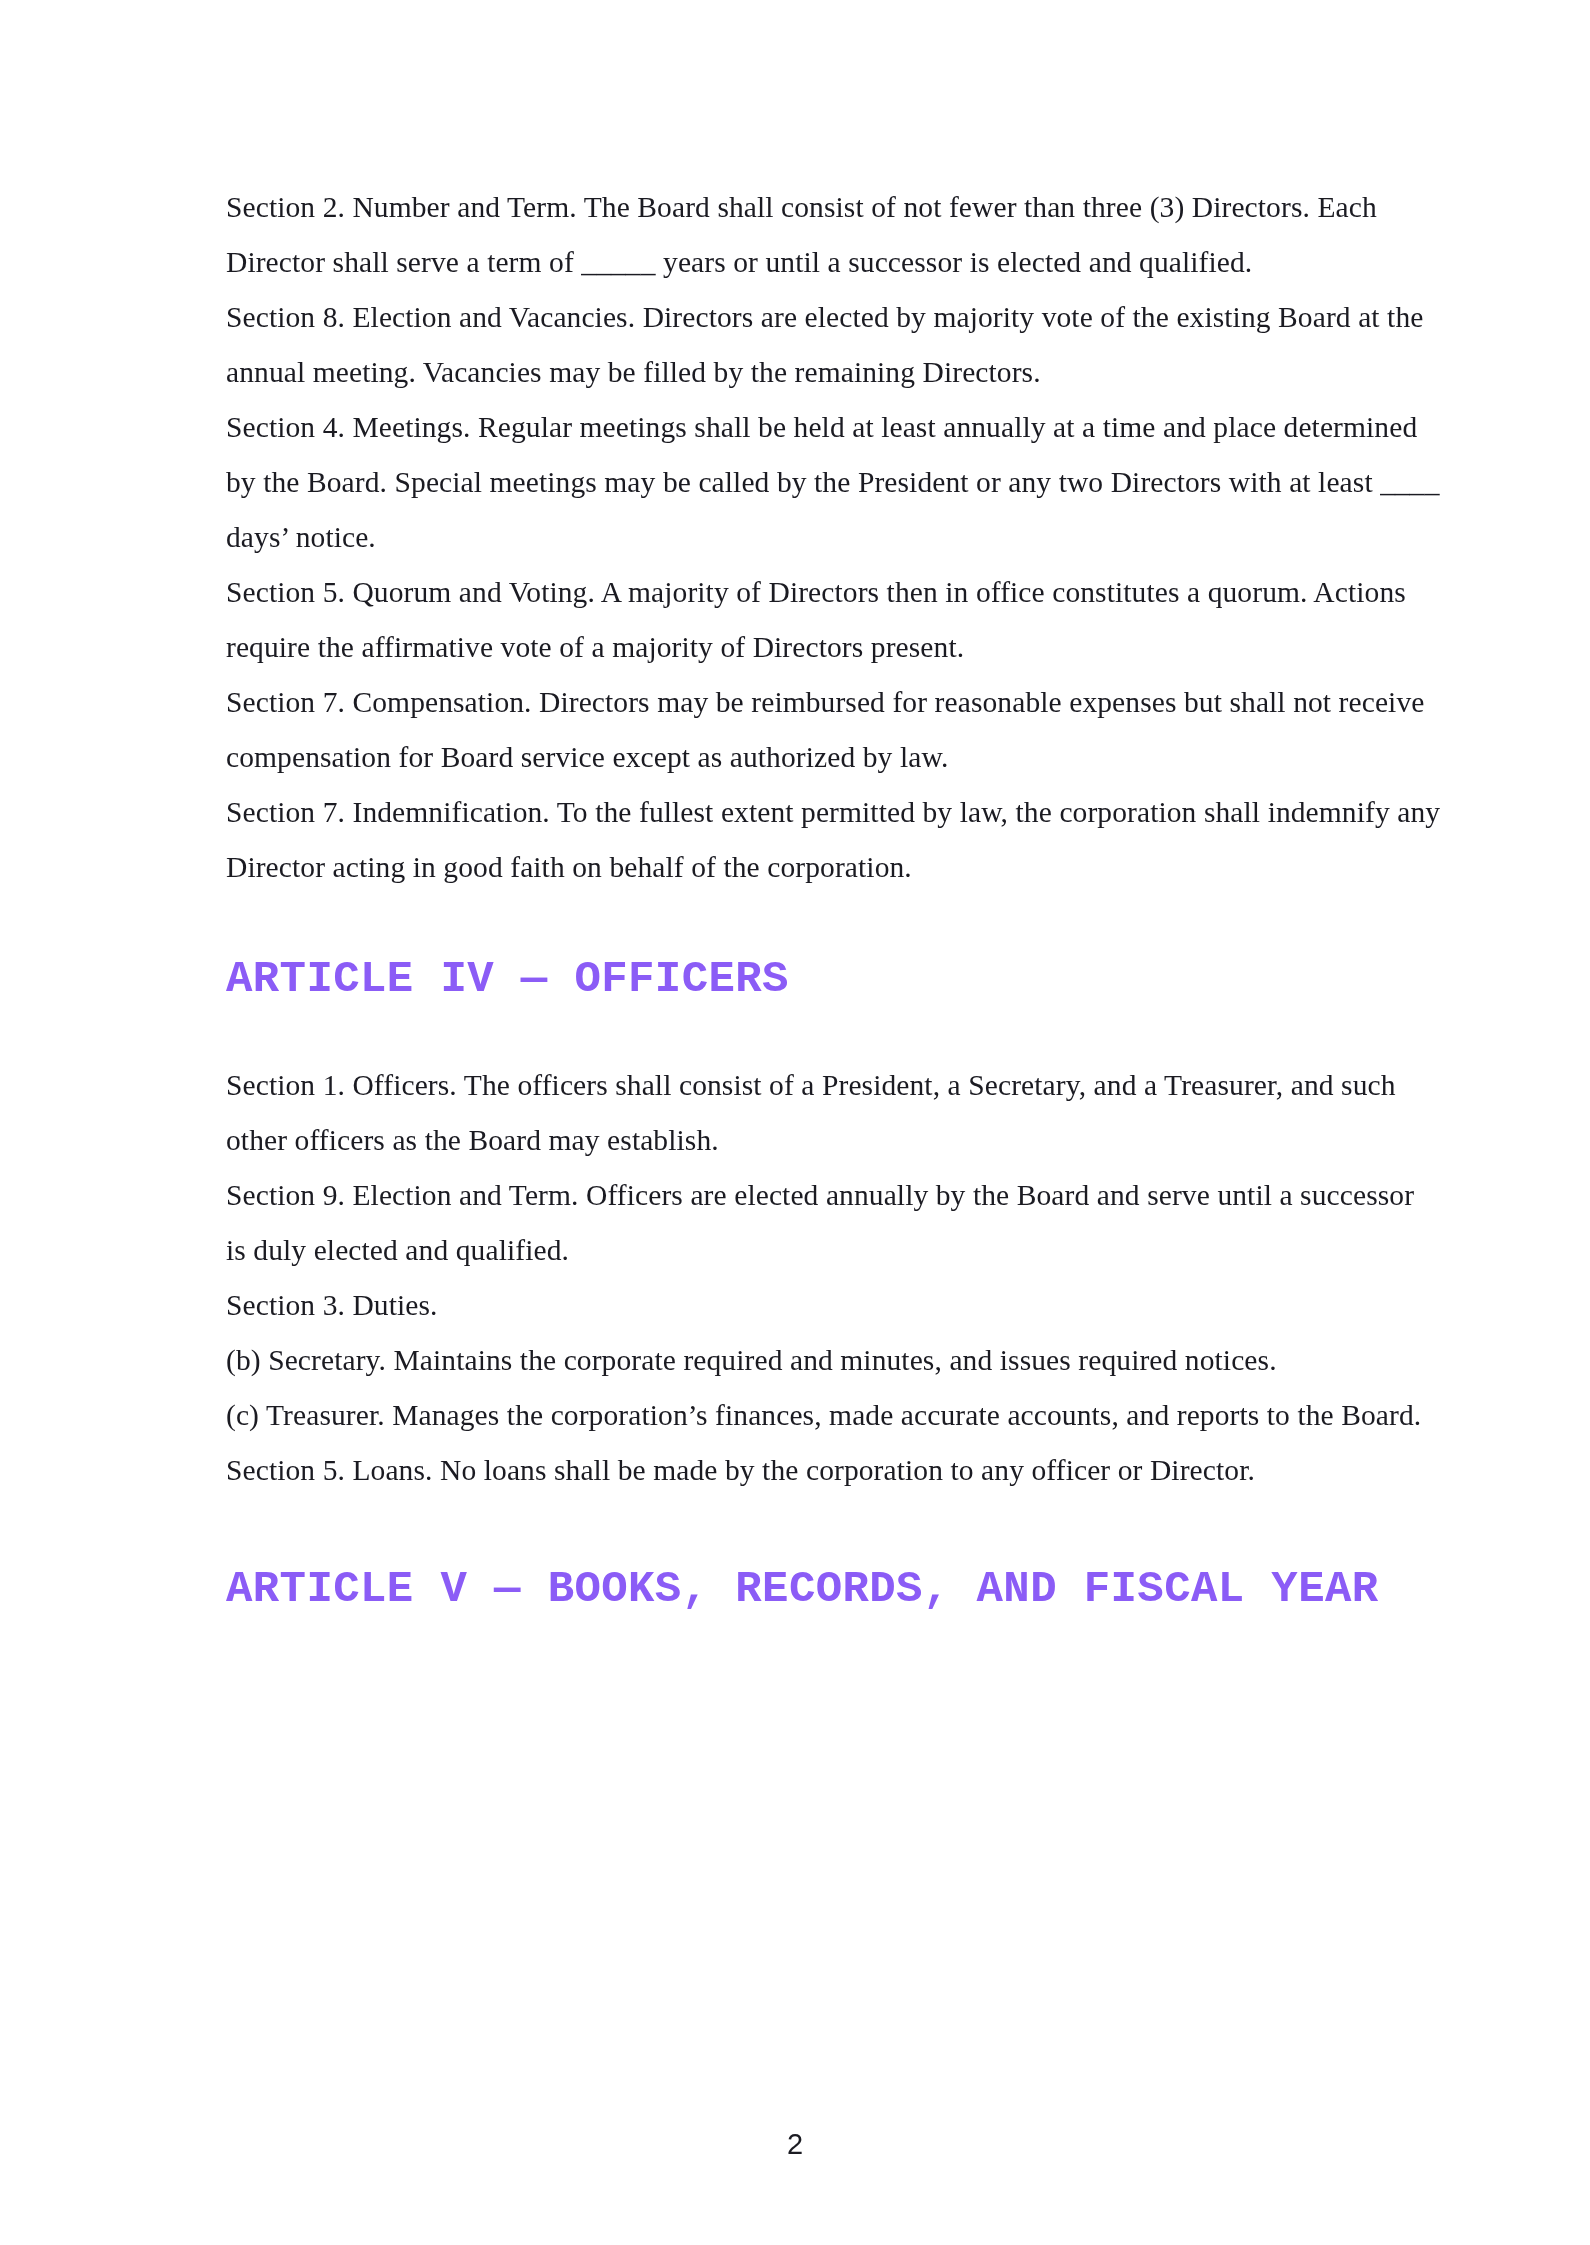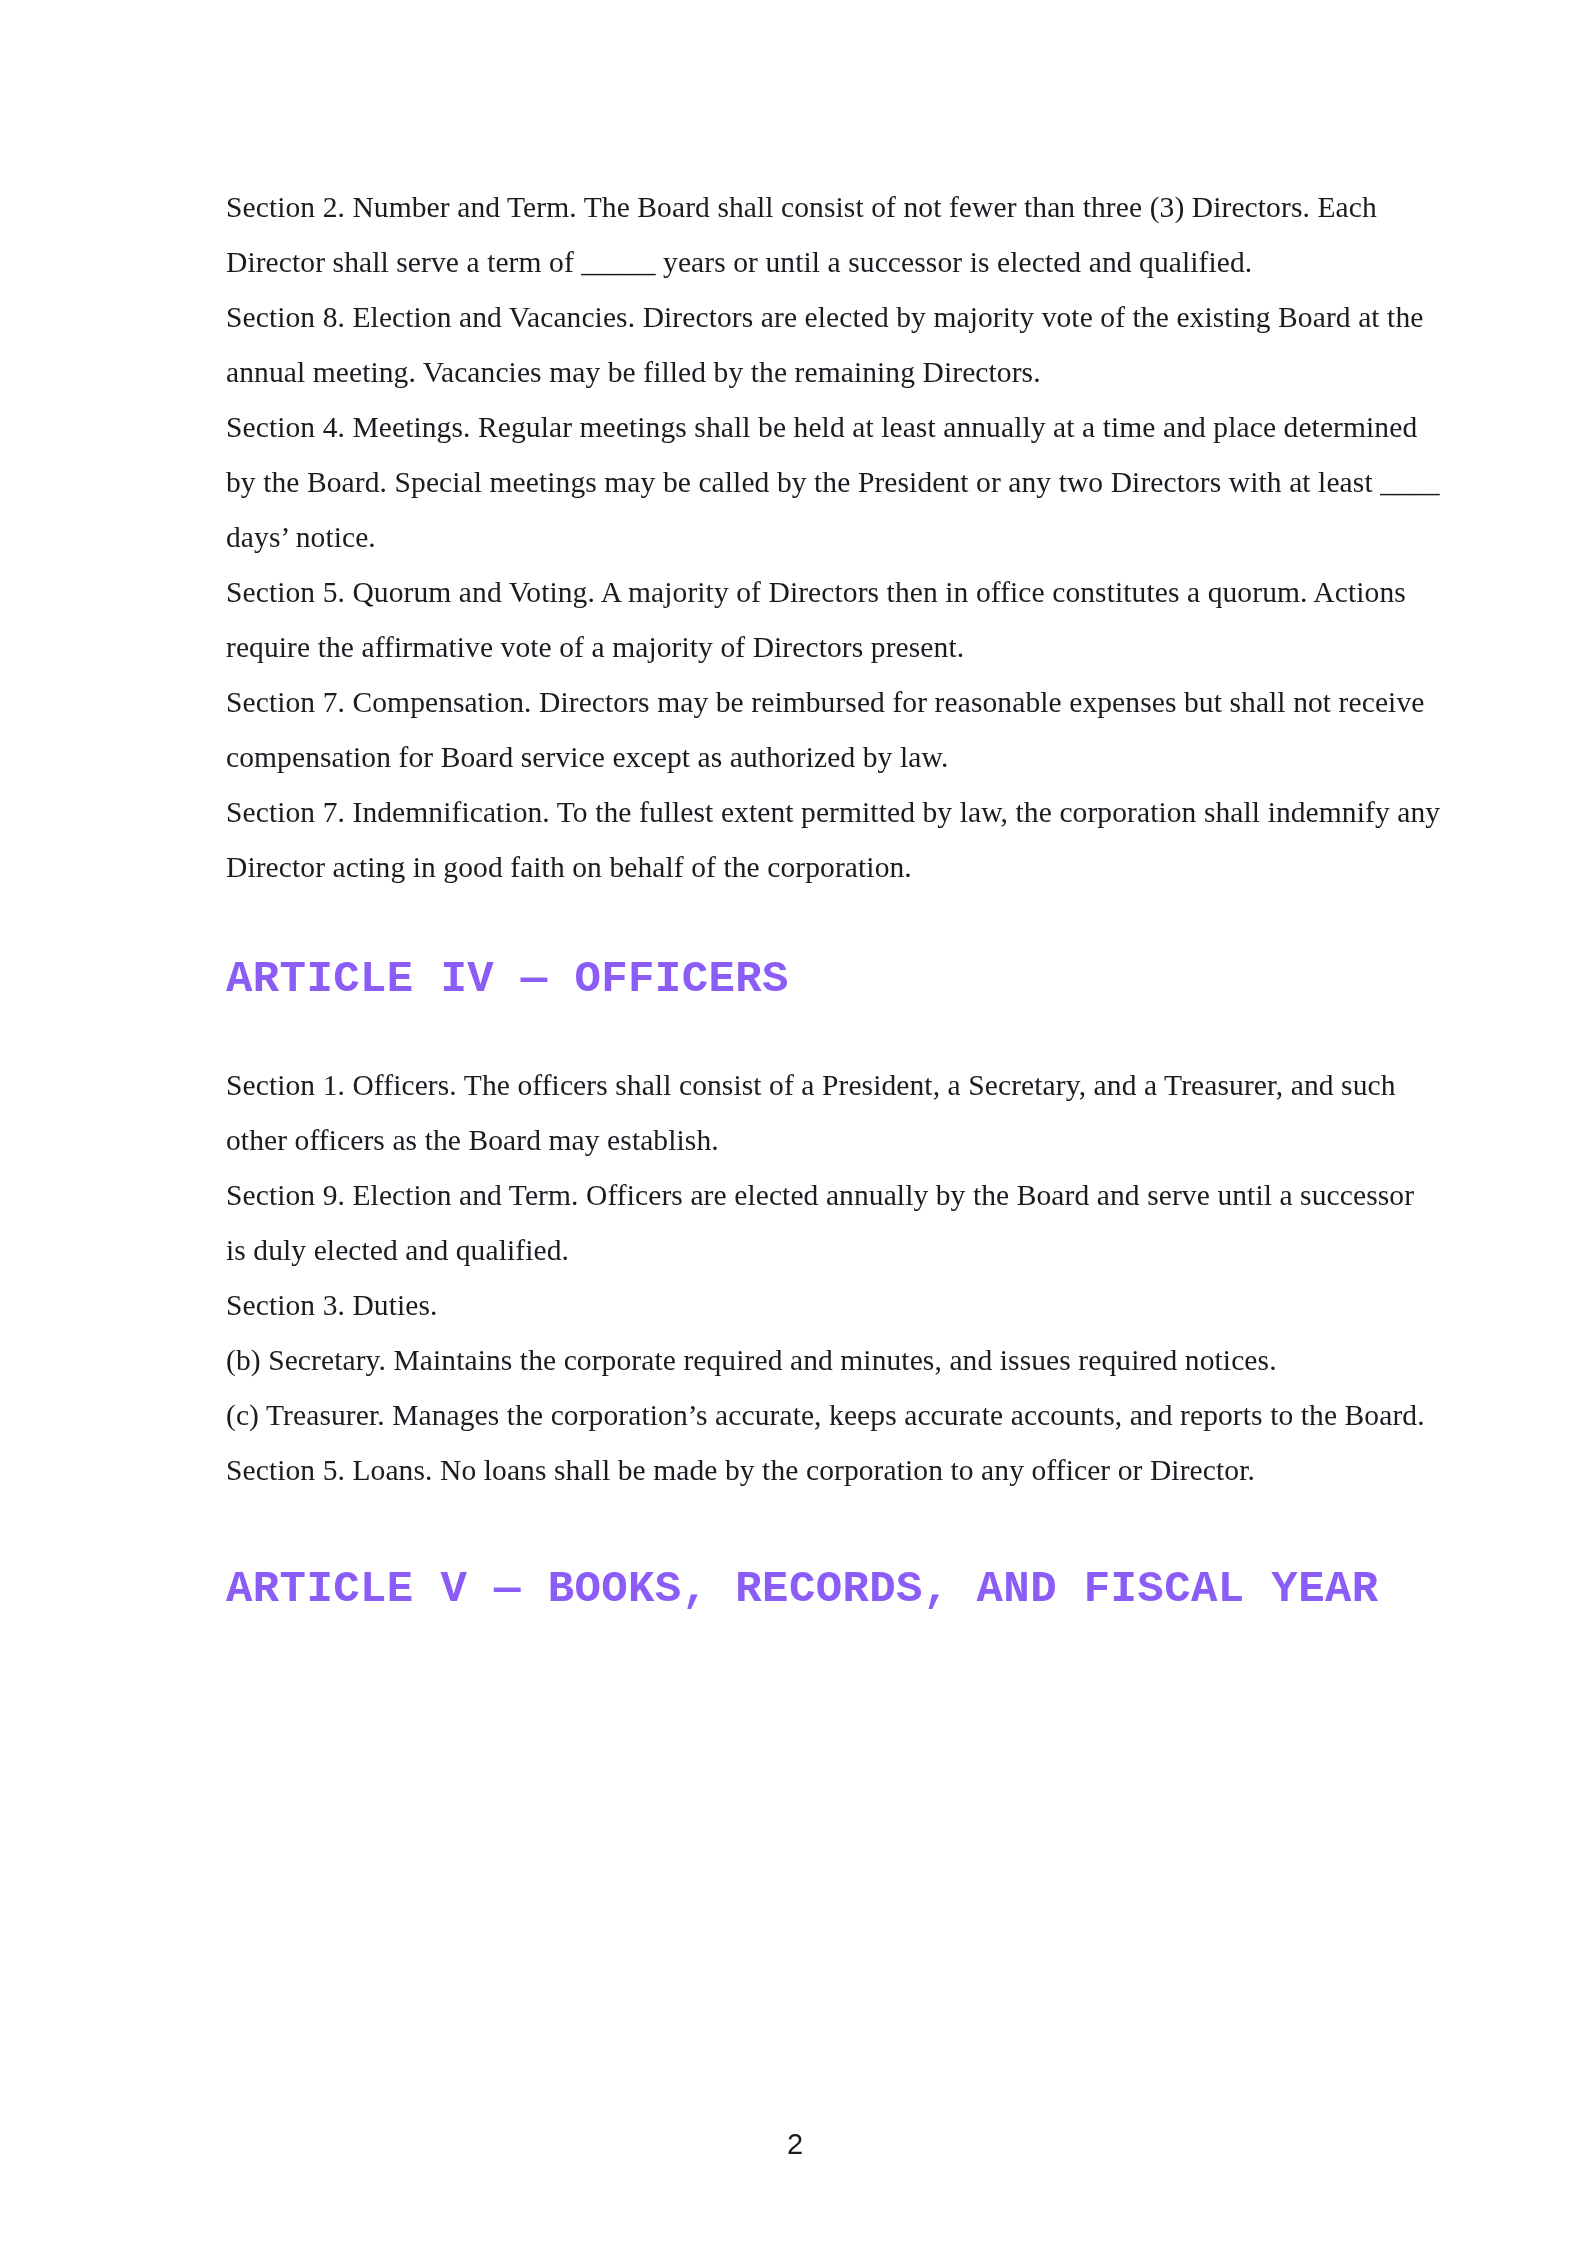--- a/index.html
+++ b/index.html
@@ -93,21 +93,21 @@
 
     <div class="heading-block-iv">
       <h2 class="heading">ARTICLE IV — OFFICERS</h2>
     </div>
 
     <div>
       <p class="para">Section 1. Officers. The officers shall consist of a President, a Secretary, and a Treasurer, and such other officers as the Board may establish.</p>
       <p class="para">Section 9. Election and Term. Officers are elected annually by the Board and serve until a successor is duly elected and qualified.</p>
       <p class="para">Section 3. Duties.</p>
       <p class="para">(b) Secretary. Maintains the corporate required and minutes, and issues required notices.</p>
-      <p class="para">(c) Treasurer. Manages the corporation’s accurate, keeps accurate accounts, and reports to the Board.</p>
+      <p class="para">(c) Treasurer. Manages the corporation’s finances, made accurate accounts, and reports to the Board.</p>
       <p class="para">Section 5. Loans. No loans shall be made by the corporation to any officer or Director.</p>
     </div>
 
     <div class="heading-block-v">
       <h2 class="heading">ARTICLE V — BOOKS, RECORDS, AND FISCAL YEAR</h2>
     </div>
 
   </div>
 
   <div class="page-number">2</div>

